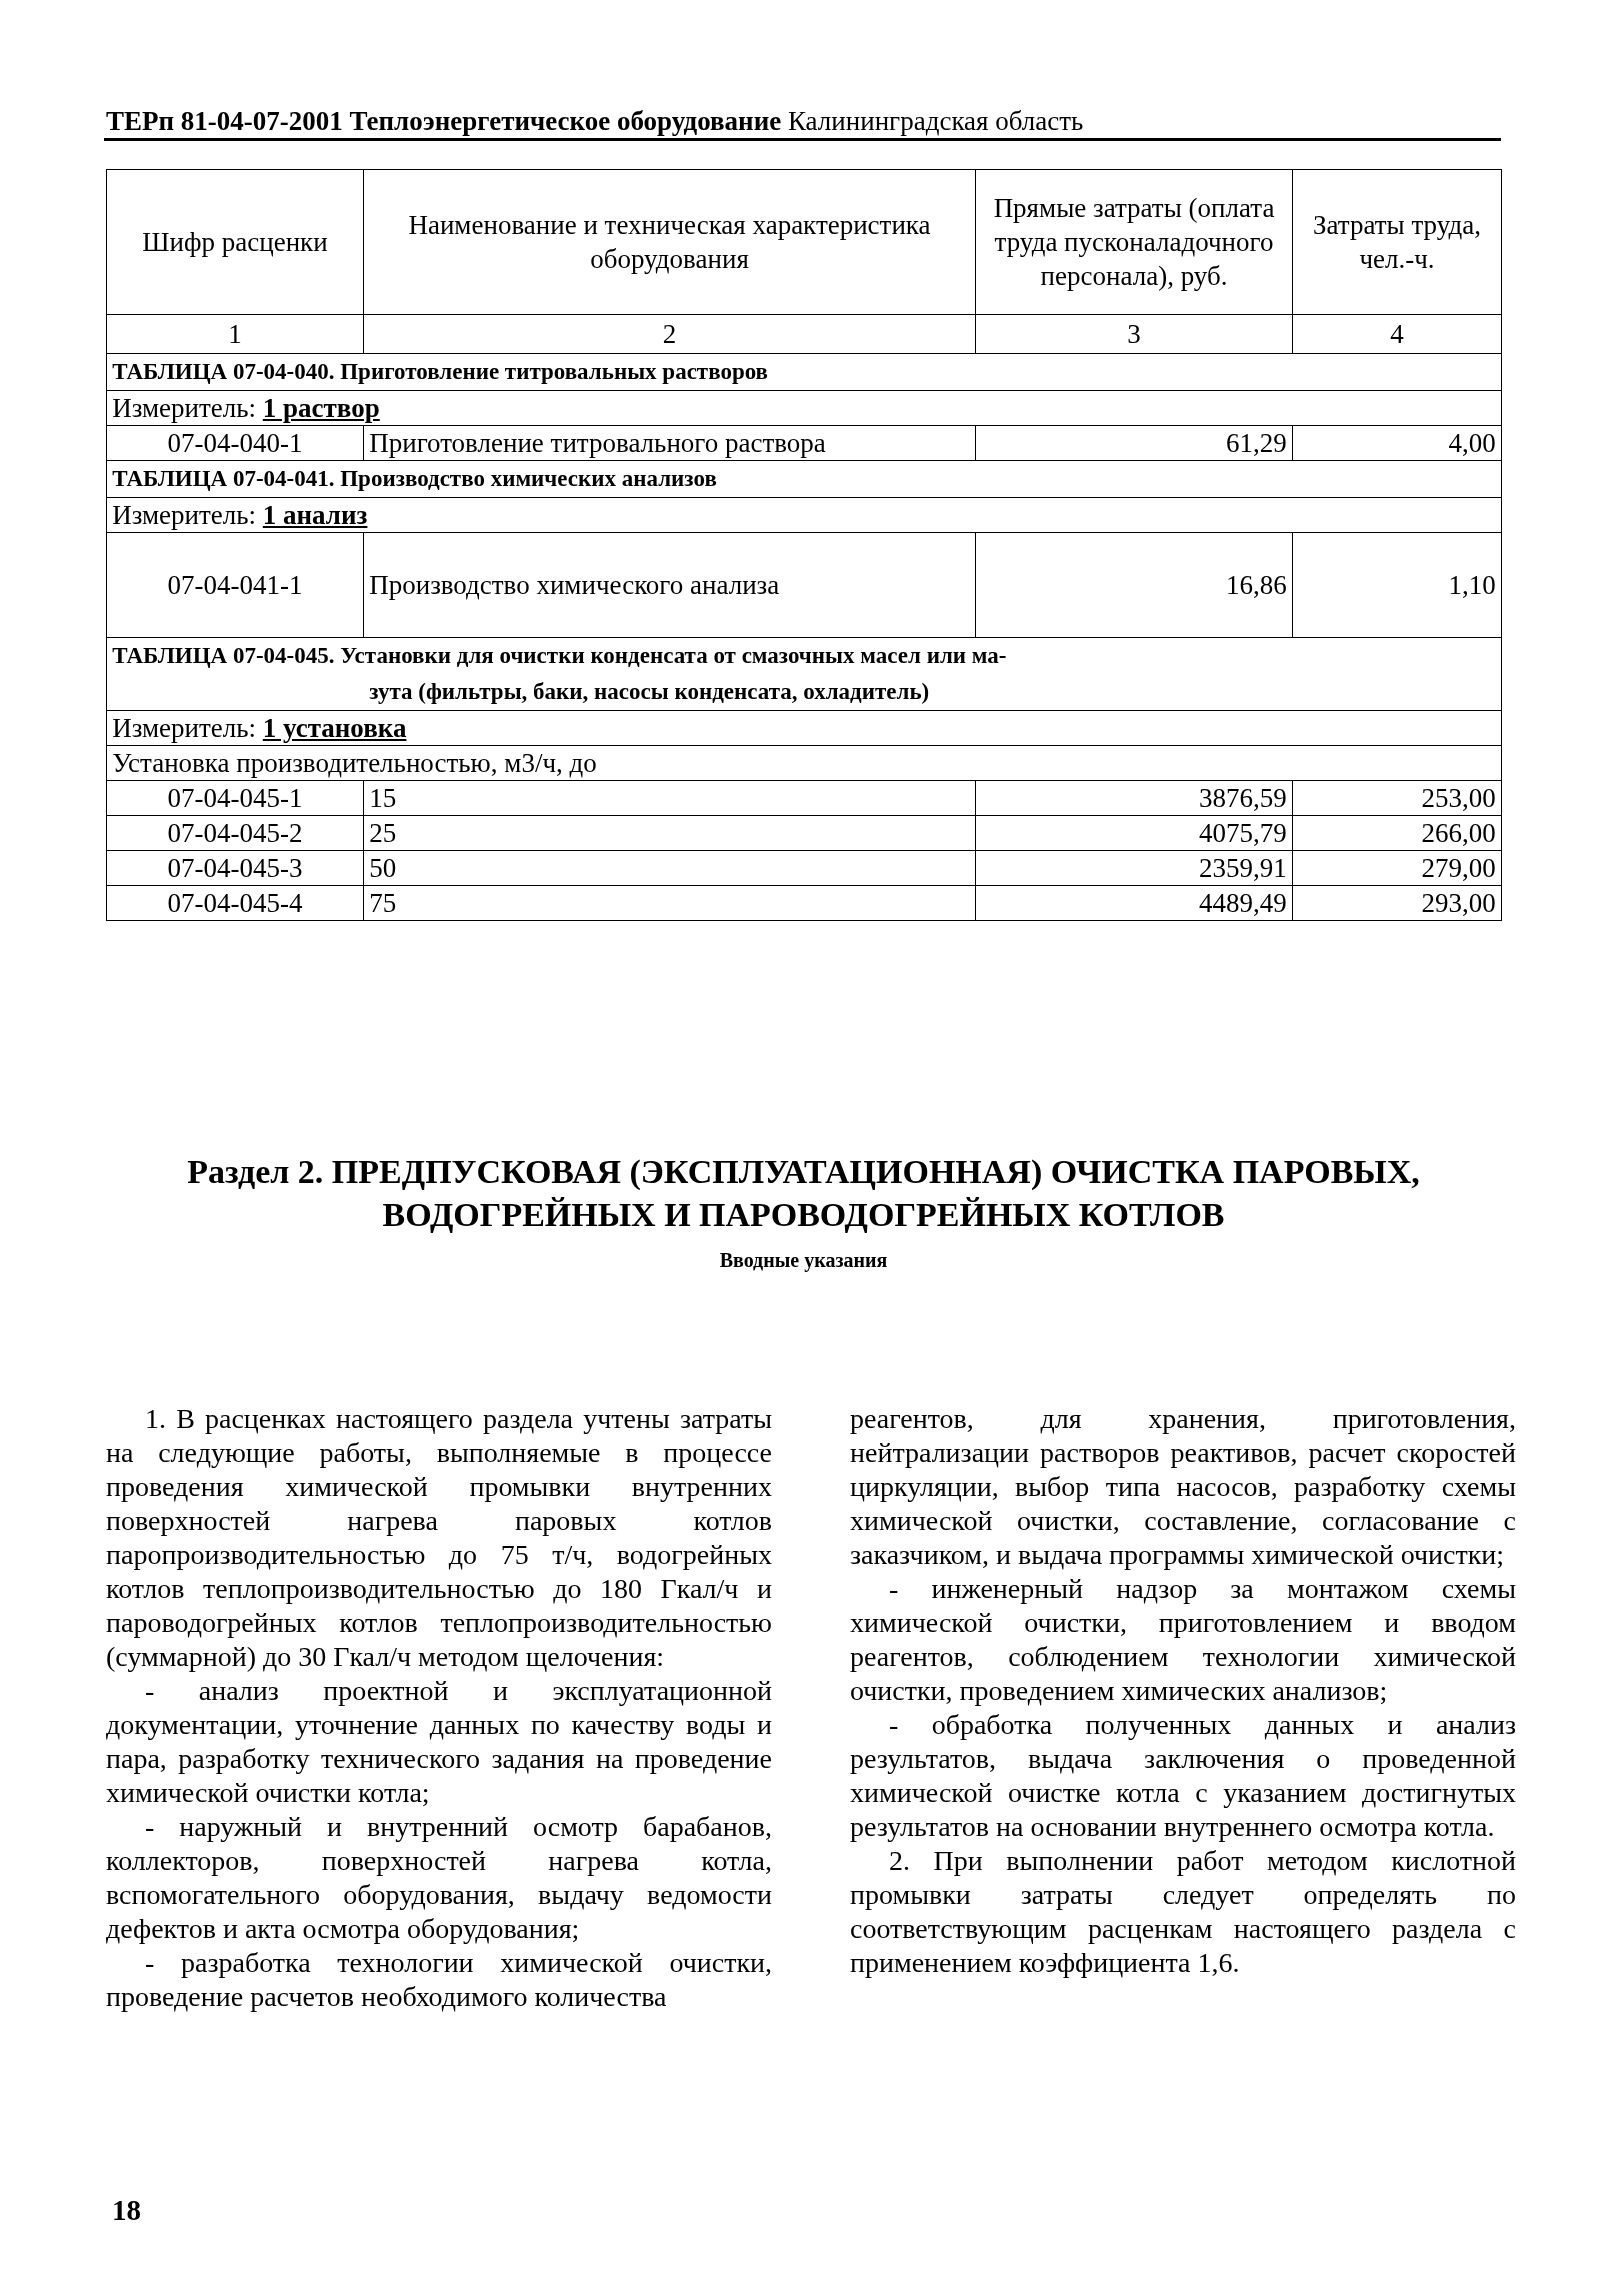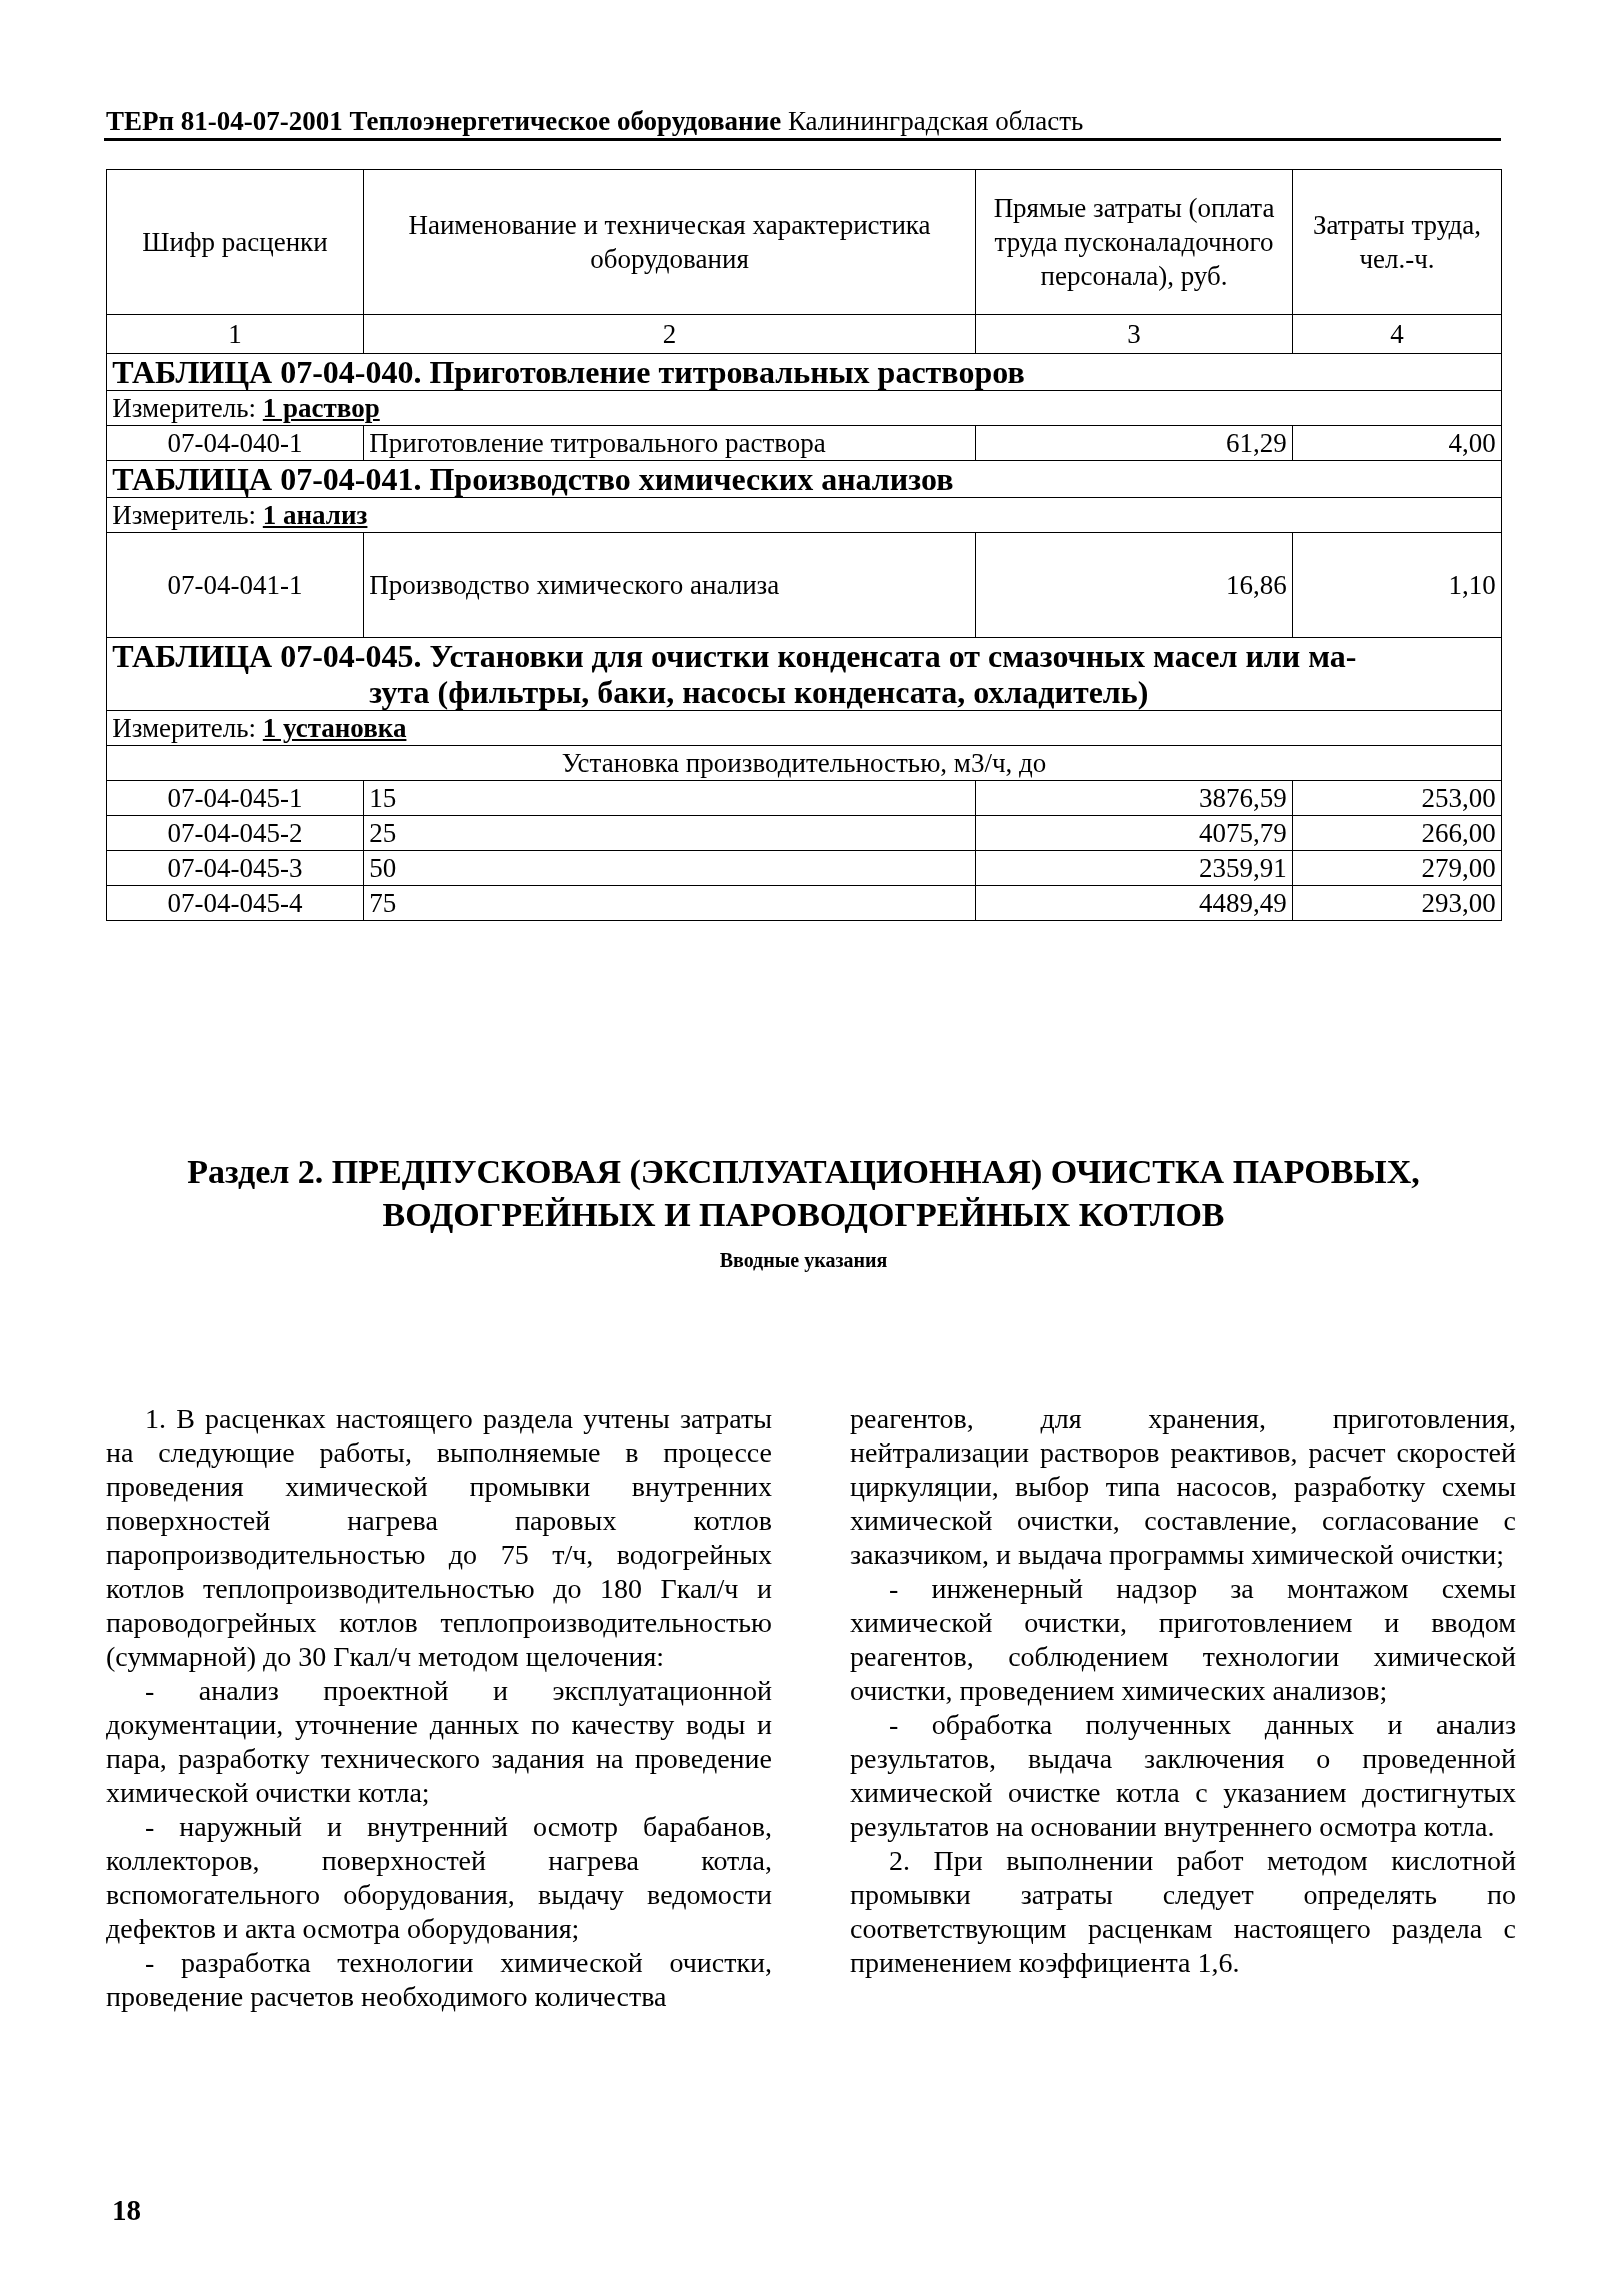--- a/index.html
+++ b/index.html
@@ -22,31 +22,31 @@
   table.rates td, table.rates th {
     border: 1.9px solid #000; padding: 0 5.2px; vertical-align: middle; font-weight: normal;
   }
   table.rates col.c1 { width: 257px; }
   table.rates col.c2 { width: 612px; }
   table.rates col.c3 { width: 317px; }
   table.rates col.c4 { width: 209px; }
   .hdr th { text-align: center; height: 144px; }
   .nums td { text-align: center; height: 38px; }
   .tbl-title td { border-bottom: none; padding: 11.7px 9px 0 19.5px; }
-  .tbl-title .t-main { font-weight: bold; font-size: 32px; line-height: 36px; display: block; }
+  .tbl-title .t-main { font-weight: bold; font-size: 23px; line-height: 36px; display: block; }
   .tbl-title .t-main .wrap2 { display: block; padding-left: 257px; }
   .tbl-meas td { border-top: none; padding: 6.5px 5.2px 3.9px 263px; }
   .tbl-meas .lbl { }
   .tbl-meas .val { font-weight: bold; text-decoration: underline; }
   .data td { height: 34px; vertical-align: top; padding-top: 2.6px; }
   .data td.code { text-align: center; }
   .data td.name { text-align: left; }
   .data td.num { text-align: right; }
   .data.tall td { height: 104px; }
-  .sublabel td { padding: 11.7px 5.2px 2.6px 263px; text-align: center; }
+  .sublabel td { padding: 11.7px 5.2px 2.6px 263px; }
   .section-title {
     position: absolute; left: 106px; top: 1150px; width: 1395px; text-align: center;
     font-weight: bold; font-size: 34px; line-height: 43px;
   }
   .section-title .sub { display: block; margin-top: 2.6px; font-size: 20px; }
   .col {
     position: absolute; top: 1402px; width: 666px;
     font-size: 28px; line-height: 34px; text-align: justify;
   }
   .col.left { left: 106px; }

